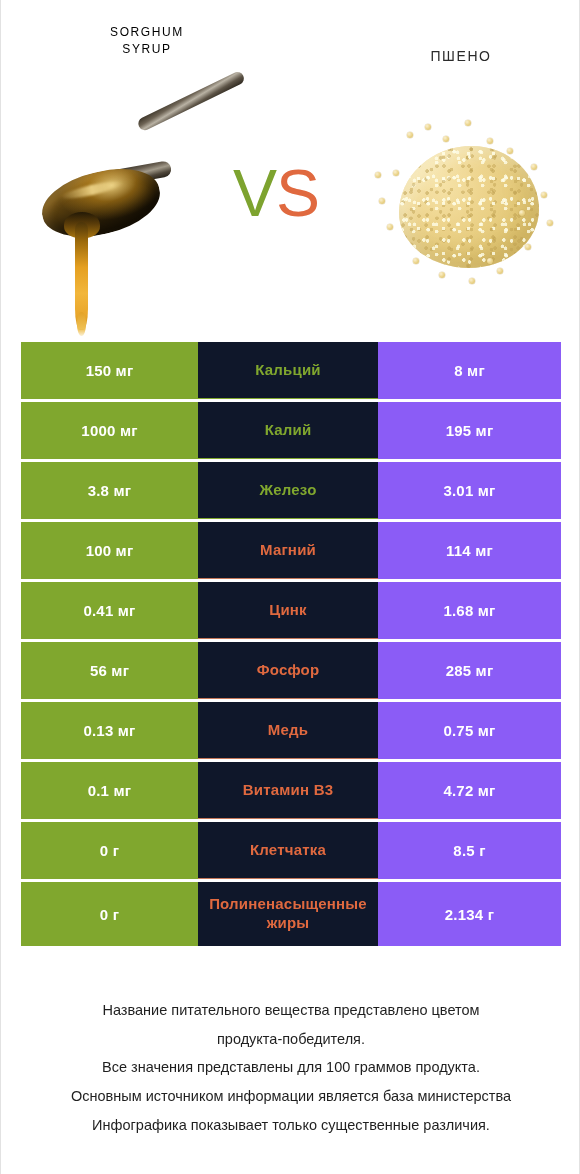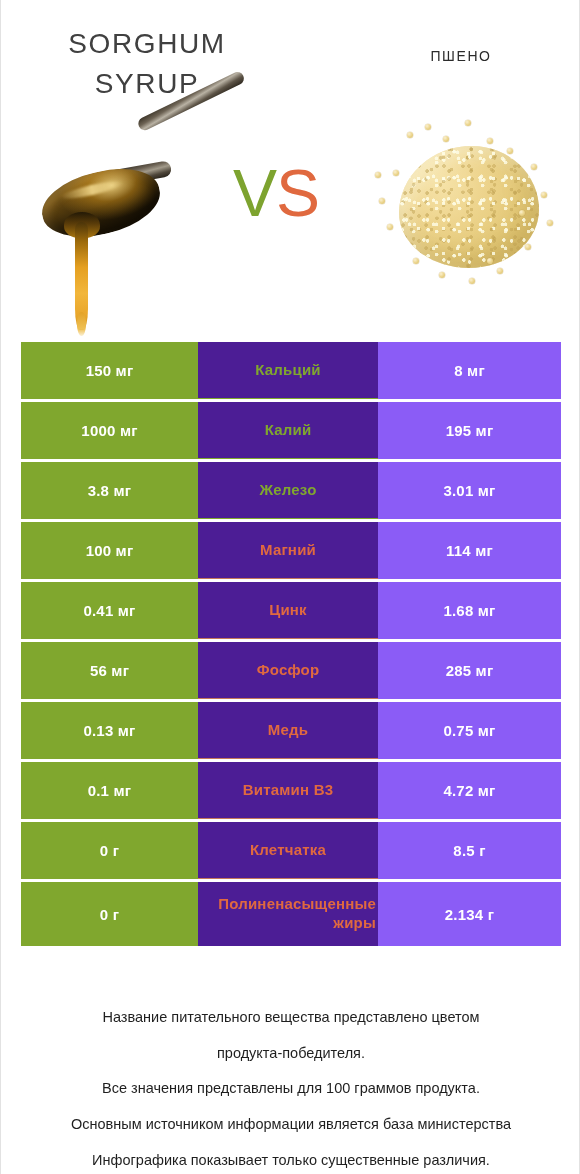--- a/index.html
+++ b/index.html
@@ -28,24 +28,24 @@
   .header {
     position: relative;
     height: 330px;
   }
   .title-left {
     position: absolute;
     left: 56px;
     top: 24px;
     width: 180px;
     text-align: center;
-    font-size: 28px;
+    font-size: 12px;
     line-height: 1.42;
     letter-spacing: 1.6px;
-    color: #404040;
+    color: #000000;
     font-weight: 300;
     text-transform: uppercase;
     font-family: "Liberation Sans", "DejaVu Sans", sans-serif;
   }
   .title-right {
     position: absolute;
     left: 360px;
     top: 48px;
     width: 200px;
     text-align: center;
@@ -229,26 +229,25 @@
     box-sizing: border-box;
     text-align: center;
   }
   .cell-left {
     width: 177px;
     background: #80a72e;
     color: #ffffff;
   }
   .cell-mid {
     width: 180px;
-    background: #4c1d95;
+    background: #0f172a;
     padding: 0 2px;
     line-height: 1.24;
     overflow: hidden;
     white-space: nowrap;
-    text-align: right;
   }
   .cell-mid.wrap { white-space: normal; }
   .cell-mid.green { color: #80a72e; border-bottom: 1px solid #80a72e; }
   .cell-mid.orange { color: #e0693f; border-bottom: 1px solid #c4775a; }
   .cell-right {
     width: 183px;
     background: #8b5cf6;
     color: #ffffff;
   }
   .row:last-child .cell-mid { border-bottom: none; }
@@ -258,21 +257,21 @@
     position: absolute;
     left: 20px;
     top: 992px;
     width: 540px;
     text-align: center;
     font-size: 14.5px;
     line-height: 1.36;
     color: #1f1f1f;
     font-weight: 300;
   }
-  .footer div { margin: 16px; text-align: center; }
+  .footer div { margin: 9px; text-align: center; }
 </style>
 </head>
 <body>
 
 <div class="page">
 
   <div class="header">
 
     <div class="title-left">
       <div>SORGHUM</div>

